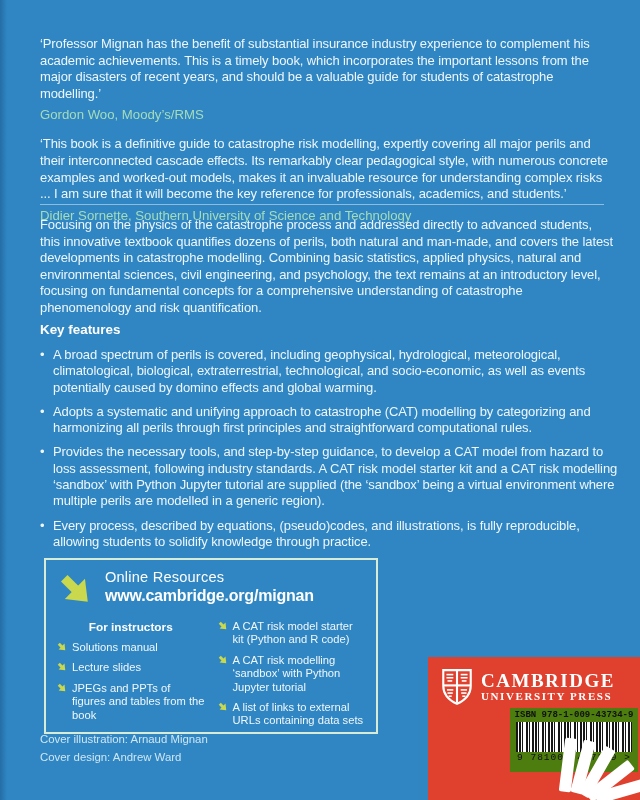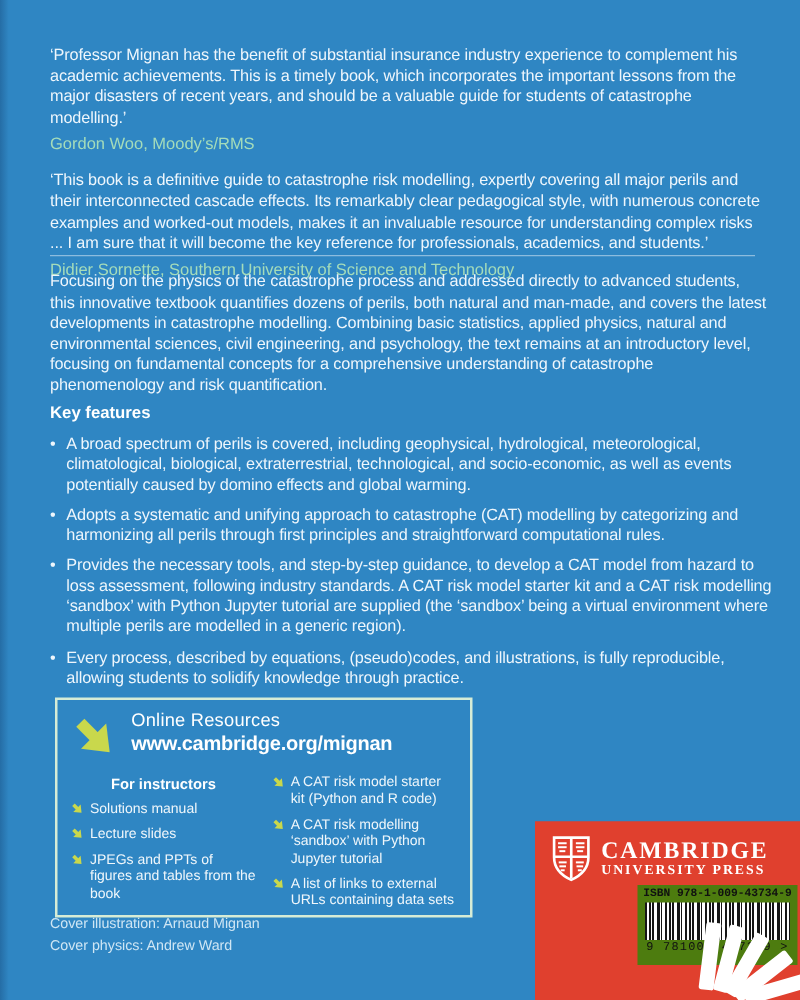--- a/index.html
+++ b/index.html
@@ -187,21 +187,21 @@
               </svg>
             </span>
           <span>A list of links to external URLs containing data sets</span>
         </div>
       </div>
     </div>
   </section>
 
   <div class="credits">
     <p>Cover illustration: Arnaud Mignan</p>
-    <p>Cover physics: Andrew Ward</p>
+    <p>Cover design: Andrew Ward</p>
   </div>
 
   <div class="publisher-box">
     <div class="logo-row">
       <span class="shield">
         <svg viewBox="0 0 60 72">
           <path d="M4 4 H56 V34 Q56 56 30 68 Q4 56 4 34 Z" fill="none" stroke="#fff" stroke-width="4"></path>
           <line x1="30" y1="4" x2="30" y2="66" stroke="#fff" stroke-width="4"></line>
           <line x1="4" y1="33" x2="56" y2="33" stroke="#fff" stroke-width="4"></line>
           <g fill="#fff">

